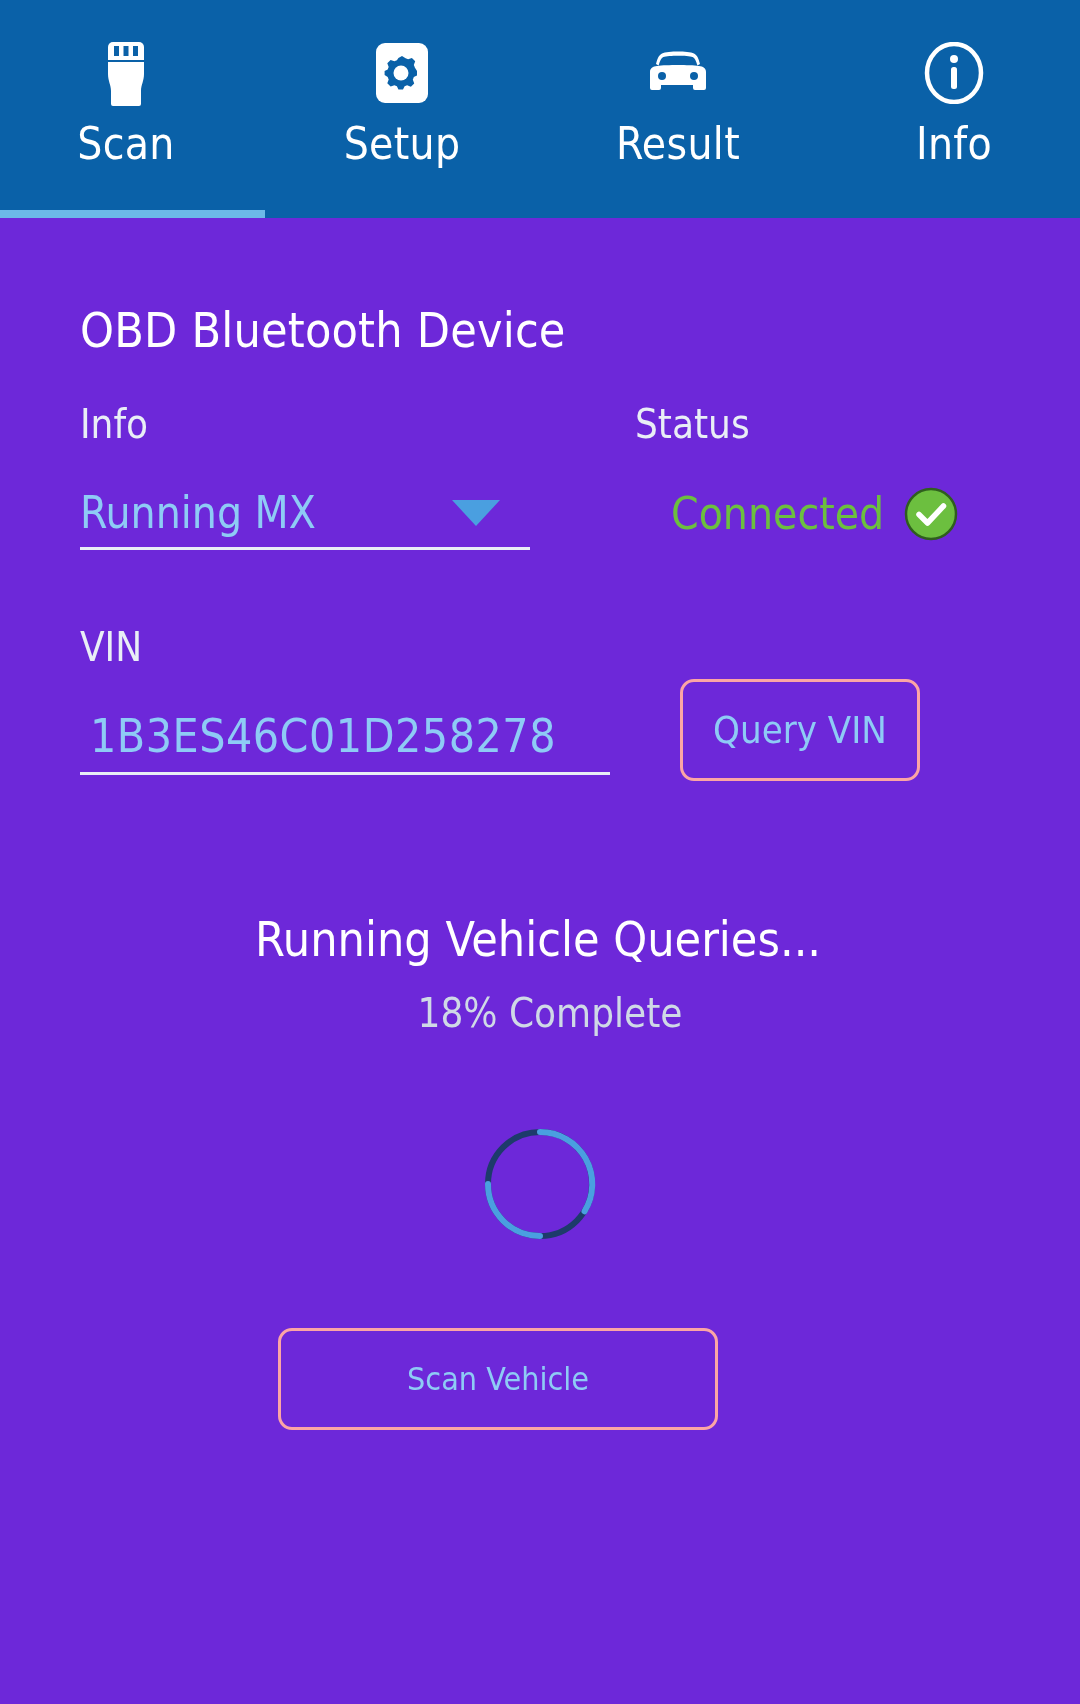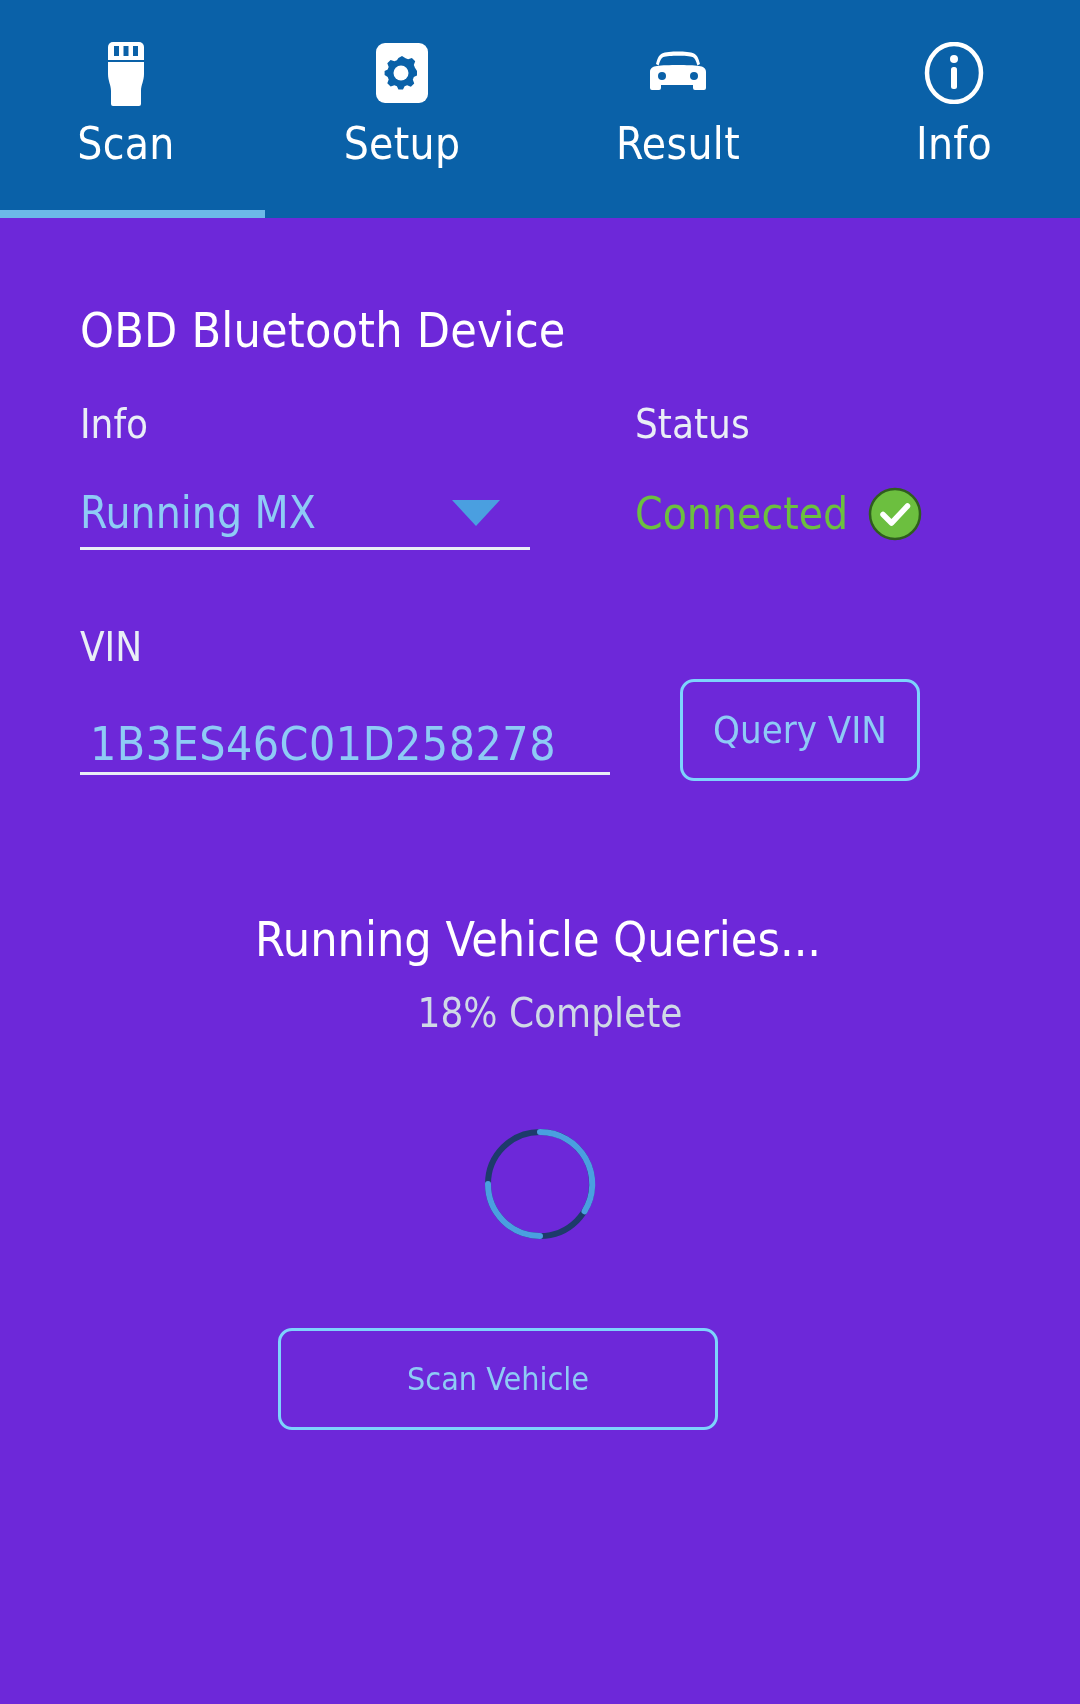--- a/index.html
+++ b/index.html
@@ -124,20 +124,21 @@
     left: 635px;
     top: 182px;
     width: 320px;
   }
   .status-row {
     margin-top: 30px;
     height: 72px;
     display: flex;
     align-items: center;
     gap: 20px;
+    margin-left: 36px;
   }
   .status-value {
     font-size: 44px;
     line-height: 54px;
     color: #6cbf3f;
     font-weight: 400;
   }
   .status-badge {
     width: 54px;
     height: 54px;
@@ -149,34 +150,34 @@
     position: absolute;
     left: 80px;
     top: 405px;
     width: 530px;
   }
   .vin-row {
     margin-top: 28px;
     height: 76px;
     border-bottom: 3px solid #e8eef6;
     display: flex;
-    align-items: flex-end;
+    align-items: center;
   }
   .vin-value {
     font-size: 46px;
     line-height: 56px;
     color: #8ecbf5;
     letter-spacing: 0.5px;
     font-weight: 400;
     padding-left: 10px;
   }
 
   
   .btn-outline {
-    border: 3px solid #7dd3fc;
+    border: 3px solid #fca5a5;
     border-radius: 14px;
     background: transparent;
     color: #8ecbf5;
     display: flex;
     align-items: center;
     justify-content: center;
     cursor: pointer;
     font-family: inherit;
   }
   .query-vin-btn {

